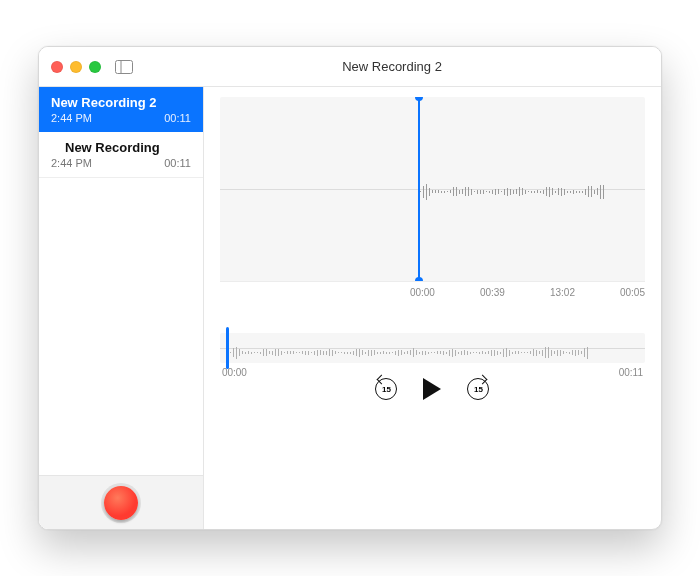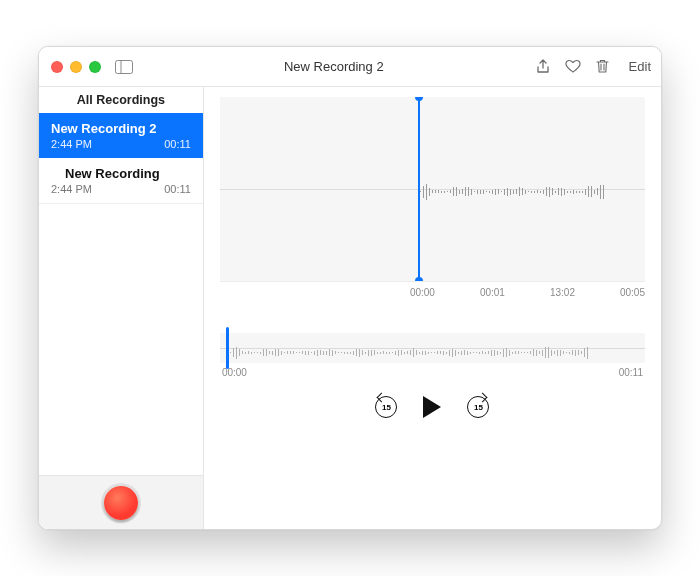--- a/index.html
+++ b/index.html
@@ -97,21 +97,21 @@
     position:relative; height:30px; background:#f6f6f6; border-radius:2px;
   }
   .mini .baseline { background:#dadada; }
   .mini-ticks { position:absolute; top:calc(50% - 5px); left:10px; right:10px; height:10px; }
   .mini-ticks span { display:inline-block; width:1px; background:#b0b0b0; vertical-align:middle; }
   .mini .cursor {
     position:absolute; left:6px; top:-6px; bottom:-6px; width:3px; background:#0a74ff; border-radius:2px;
   }
   .mini-labels { display:flex; justify-content:space-between; font-size:10px; color:#8a8a8a; margin-top:4px; padding:0 2px;}
   .big-time { text-align:center; font-size:26px; font-weight:700; color:#111; margin-top:14px; letter-spacing:0.5px;}
-  .controls { display:flex; align-items:center; justify-content:center; gap:26px; margin-top:18px; }
+  .controls { display:flex; align-items:center; justify-content:center; gap:26px; }
   .skip { width:22px; height:22px; border:1.5px solid #111; border-radius:50%; position:relative; display:flex;align-items:center;justify-content:center;font-size:8px;font-weight:700;}
   .skip.back::before, .skip.fwd::before {
     content:""; position:absolute; width:6px;height:6px; border:1.5px solid #111;
     border-left:none;border-bottom:none; top:-3px;
   }
   .skip.back::before { left:2px; transform:rotate(225deg); }
   .skip.fwd::before { right:2px; transform:rotate(45deg); }
   .play {
     width:0;height:0;
     border-left:18px solid #111;
@@ -131,44 +131,25 @@
       <div class="dot yellow"></div>
       <div class="dot green"></div>
     </div>
     <div class="sidebar-toggle">
       <svg width="18" height="14" viewBox="0 0 18 14">
         <rect x="0.5" y="0.5" width="17" height="13" rx="2" fill="none" stroke="#8a8a8a"></rect>
         <line x1="6" y1="0.5" x2="6" y2="13.5" stroke="#8a8a8a"></line>
       </svg>
     </div>
     <div class="title">New Recording 2</div>
-    <div class="title-actions">
-      <div class="icon-btn">
-        <svg width="14" height="16" viewBox="0 0 14 16">
-            <path d="M7 1 L7 9 M4 4 L7 1 L10 4 M2 8 v5 h10 v-5" fill="none" stroke="#6b6b6b" stroke-width="1.3" stroke-linecap="round" stroke-linejoin="round"></path>
-          </svg>
-      </div>
-      <div class="icon-btn">
-        <svg width="16" height="15" viewBox="0 0 16 15">
-            <path d="M8 13 C4 10 1 8 1 5 C1 3 2.5 1.5 4.5 1.5 C6 1.5 7 2.5 8 3.5 C9 2.5 10 1.5 11.5 1.5 C13.5 1.5 15 3 15 5 C15 8 12 10 8 13 Z" fill="none" stroke="#6b6b6b" stroke-width="1.2"></path>
-          </svg>
-      </div>
-      <div class="icon-btn">
-        <svg width="13" height="15" viewBox="0 0 13 15">
-            <path d="M1 3 h11 M4.5 3 V1.5 h4 V3 M2.5 3 l0.7 10 h6.6 l0.7 -10 M5 5 v6 M8 5 v6" fill="none" stroke="#6b6b6b" stroke-width="1.1" stroke-linecap="round"></path>
-          </svg>
-      </div>
-      <div class="edit-btn">Edit</div>
-    </div>
   </div>
 
   <div class="body">
 
     <div class="sidebar">
-      <div class="sb-head">All Recordings</div>
       <div class="list">
         <div class="item sel">
           <div class="name">New Recording 2</div>
           <div class="meta">
             <span>2:44 PM</span>
             <span>00:11</span>
           </div>
         </div>
         <div class="item">
           <div class="name">New Recording</div>
@@ -185,21 +166,21 @@
 
     <div class="detail">
       <div class="wave-zoom">
         <div class="wave-zoom-canvas">
           <div class="baseline"></div>
           <div class="ticks-wave" id="zoomTicks"><span style="height:1.0px;margin-right:2px;"></span><span style="height:11.6px;margin-right:2px;"></span><span style="height:16.1px;margin-right:2px;"></span><span style="height:8.4px;margin-right:2px;"></span><span style="height:3.2px;margin-right:2px;"></span><span style="height:2.6px;margin-right:2px;"></span><span style="height:3.3px;margin-right:2px;"></span><span style="height:1.8px;margin-right:2px;"></span><span style="height:1.5px;margin-right:2px;"></span><span style="height:1.0px;margin-right:2px;"></span><span style="height:3.0px;margin-right:2px;"></span><span style="height:9.0px;margin-right:2px;"></span><span style="height:8.9px;margin-right:2px;"></span><span style="height:4.1px;margin-right:2px;"></span><span style="height:4.6px;margin-right:2px;"></span><span style="height:9.2px;margin-right:2px;"></span><span style="height:9.3px;margin-right:2px;"></span><span style="height:5.5px;margin-right:2px;"></span><span style="height:1.2px;margin-right:2px;"></span><span style="height:4.0px;margin-right:2px;"></span><span style="height:3.9px;margin-right:2px;"></span><span style="height:4.0px;margin-right:2px;"></span><span style="height:1.3px;margin-right:2px;"></span><span style="height:1.5px;margin-right:2px;"></span><span style="height:3.9px;margin-right:2px;"></span><span style="height:5.7px;margin-right:2px;"></span><span style="height:4.6px;margin-right:2px;"></span><span style="height:1.3px;margin-right:2px;"></span><span style="height:5.6px;margin-right:2px;"></span><span style="height:7.5px;margin-right:2px;"></span><span style="height:6.0px;margin-right:2px;"></span><span style="height:4.4px;margin-right:2px;"></span><span style="height:5.1px;margin-right:2px;"></span><span style="height:8.6px;margin-right:2px;"></span><span style="height:7.4px;margin-right:2px;"></span><span style="height:3.7px;margin-right:2px;"></span><span style="height:1.2px;margin-right:2px;"></span><span style="height:1.5px;margin-right:2px;"></span><span style="height:1.9px;margin-right:2px;"></span><span style="height:2.8px;margin-right:2px;"></span><span style="height:1.8px;margin-right:2px;"></span><span style="height:4.4px;margin-right:2px;"></span><span style="height:9.4px;margin-right:2px;"></span><span style="height:10.5px;margin-right:2px;"></span><span style="height:6.7px;margin-right:2px;"></span><span style="height:1.8px;margin-right:2px;"></span><span style="height:7.0px;margin-right:2px;"></span><span style="height:8.2px;margin-right:2px;"></span><span style="height:5.8px;margin-right:2px;"></span><span style="height:2.1px;margin-right:2px;"></span><span style="height:2.2px;margin-right:2px;"></span><span style="height:4.1px;margin-right:2px;"></span><span style="height:1.8px;margin-right:2px;"></span><span style="height:2.1px;margin-right:2px;"></span><span style="height:1.5px;margin-right:2px;"></span><span style="height:6.4px;margin-right:2px;"></span><span style="height:10.9px;margin-right:2px;"></span><span style="height:10.6px;margin-right:2px;"></span><span style="height:4.2px;margin-right:2px;"></span><span style="height:7.3px;margin-right:2px;"></span><span style="height:14.2px;margin-right:2px;"></span><span style="height:14.4px;margin-right:2px;"></span></div>
           <div class="playhead"></div>
         </div>
         <div class="time-ruler">
           <span>00:00</span>
-          <span>00:01</span>
+          <span>00:39</span>
           <span>13:02</span>
           <span>00:05</span>
         </div>
       </div>
 
       <div class="mini-wrap">
         <div class="mini">
           <div class="baseline"></div>
           <div class="mini-ticks" id="miniTicks"><span style="height:1.0px;margin-right:2px;"></span><span style="height:8.9px;margin-right:2px;"></span><span style="height:12.3px;margin-right:2px;"></span><span style="height:6.6px;margin-right:2px;"></span><span style="height:2.7px;margin-right:2px;"></span><span style="height:2.2px;margin-right:2px;"></span><span style="height:2.7px;margin-right:2px;"></span><span style="height:1.6px;margin-right:2px;"></span><span style="height:1.4px;margin-right:2px;"></span><span style="height:1.0px;margin-right:2px;"></span><span style="height:2.5px;margin-right:2px;"></span><span style="height:7.0px;margin-right:2px;"></span><span style="height:6.9px;margin-right:2px;"></span><span style="height:3.3px;margin-right:2px;"></span><span style="height:3.7px;margin-right:2px;"></span><span style="height:7.2px;margin-right:2px;"></span><span style="height:7.2px;margin-right:2px;"></span><span style="height:4.4px;margin-right:2px;"></span><span style="height:1.1px;margin-right:2px;"></span><span style="height:3.2px;margin-right:2px;"></span><span style="height:3.2px;margin-right:2px;"></span><span style="height:3.3px;margin-right:2px;"></span><span style="height:1.2px;margin-right:2px;"></span><span style="height:1.4px;margin-right:2px;"></span><span style="height:3.1px;margin-right:2px;"></span><span style="height:4.5px;margin-right:2px;"></span><span style="height:3.7px;margin-right:2px;"></span><span style="height:1.2px;margin-right:2px;"></span><span style="height:4.5px;margin-right:2px;"></span><span style="height:5.9px;margin-right:2px;"></span><span style="height:4.8px;margin-right:2px;"></span><span style="height:3.5px;margin-right:2px;"></span><span style="height:4.1px;margin-right:2px;"></span><span style="height:6.7px;margin-right:2px;"></span><span style="height:5.8px;margin-right:2px;"></span><span style="height:3.0px;margin-right:2px;"></span><span style="height:1.1px;margin-right:2px;"></span><span style="height:1.3px;margin-right:2px;"></span><span style="height:1.7px;margin-right:2px;"></span><span style="height:2.4px;margin-right:2px;"></span><span style="height:1.6px;margin-right:2px;"></span><span style="height:3.5px;margin-right:2px;"></span><span style="height:7.3px;margin-right:2px;"></span><span style="height:8.1px;margin-right:2px;"></span><span style="height:5.3px;margin-right:2px;"></span><span style="height:1.6px;margin-right:2px;"></span><span style="height:5.5px;margin-right:2px;"></span><span style="height:6.4px;margin-right:2px;"></span><span style="height:4.6px;margin-right:2px;"></span><span style="height:1.8px;margin-right:2px;"></span><span style="height:1.9px;margin-right:2px;"></span><span style="height:3.3px;margin-right:2px;"></span><span style="height:1.6px;margin-right:2px;"></span><span style="height:1.6px;margin-right:2px;"></span><span style="height:1.3px;margin-right:2px;"></span><span style="height:3.6px;margin-right:2px;"></span><span style="height:5.5px;margin-right:2px;"></span><span style="height:5.0px;margin-right:2px;"></span><span style="height:2.2px;margin-right:2px;"></span><span style="height:3.2px;margin-right:2px;"></span><span style="height:5.1px;margin-right:2px;"></span><span style="height:9.4px;margin-right:2px;"></span><span style="height:5.2px;margin-right:2px;"></span><span style="height:1.7px;margin-right:2px;"></span><span style="height:4.5px;margin-right:2px;"></span><span style="height:4.3px;margin-right:2px;"></span><span style="height:2.4px;margin-right:2px;"></span><span style="height:1.1px;margin-right:2px;"></span><span style="height:1.4px;margin-right:2px;"></span><span style="height:2.6px;margin-right:2px;"></span><span style="height:3.3px;margin-right:2px;"></span><span style="height:4.4px;margin-right:2px;"></span><span style="height:1.9px;margin-right:2px;"></span><span style="height:6.5px;margin-right:2px;"></span><span style="height:8.4px;margin-right:2px;"></span><span style="height:6.5px;margin-right:2px;"></span><span style="height:2.3px;margin-right:2px;"></span><span style="height:3.5px;margin-right:2px;"></span><span style="height:5.0px;margin-right:2px;"></span><span style="height:4.0px;margin-right:2px;"></span><span style="height:2.1px;margin-right:2px;"></span><span style="height:1.4px;margin-right:2px;"></span><span style="height:1.4px;margin-right:2px;"></span><span style="height:2.2px;margin-right:2px;"></span><span style="height:3.1px;margin-right:2px;"></span><span style="height:1.7px;margin-right:2px;"></span><span style="height:3.2px;margin-right:2px;"></span><span style="height:5.7px;margin-right:2px;"></span><span style="height:5.8px;margin-right:2px;"></span><span style="height:3.5px;margin-right:2px;"></span><span style="height:1.8px;margin-right:2px;"></span><span style="height:7.6px;margin-right:2px;"></span><span style="height:8.6px;margin-right:2px;"></span><span style="height:5.8px;margin-right:2px;"></span><span style="height:1.8px;margin-right:2px;"></span><span style="height:2.6px;margin-right:2px;"></span><span style="height:2.6px;margin-right:2px;"></span><span style="height:1.3px;margin-right:2px;"></span><span style="height:1.4px;margin-right:2px;"></span><span style="height:1.3px;margin-right:2px;"></span><span style="height:2.9px;margin-right:2px;"></span><span style="height:7.4px;margin-right:2px;"></span><span style="height:6.4px;margin-right:2px;"></span><span style="height:2.6px;margin-right:2px;"></span><span style="height:6.5px;margin-right:2px;"></span><span style="height:11.2px;margin-right:2px;"></span><span style="height:10.7px;margin-right:2px;"></span><span style="height:5.6px;margin-right:2px;"></span><span style="height:2.7px;margin-right:2px;"></span><span style="height:6.3px;margin-right:2px;"></span><span style="height:5.8px;margin-right:2px;"></span><span style="height:3.0px;margin-right:2px;"></span><span style="height:1.1px;margin-right:2px;"></span><span style="height:2.0px;margin-right:2px;"></span><span style="height:4.8px;margin-right:2px;"></span><span style="height:6.5px;margin-right:2px;"></span><span style="height:4.6px;margin-right:2px;"></span><span style="height:3.0px;margin-right:2px;"></span><span style="height:9.1px;margin-right:2px;"></span><span style="height:11.7px;margin-right:2px;"></span></div>
           <div class="cursor"></div>

